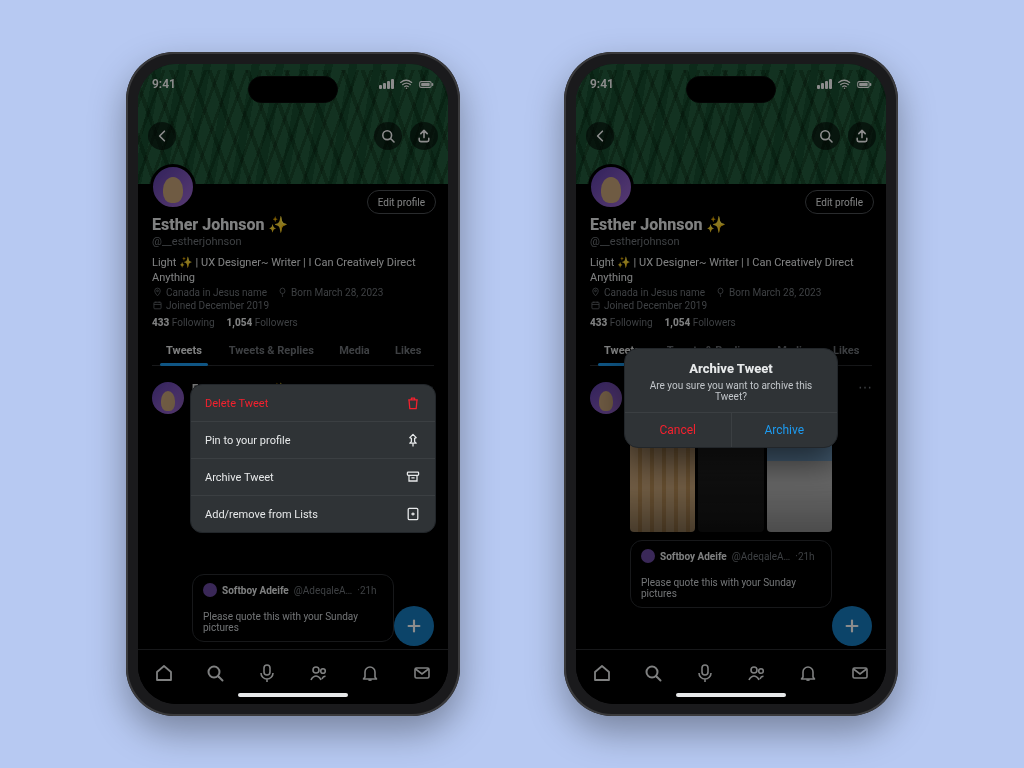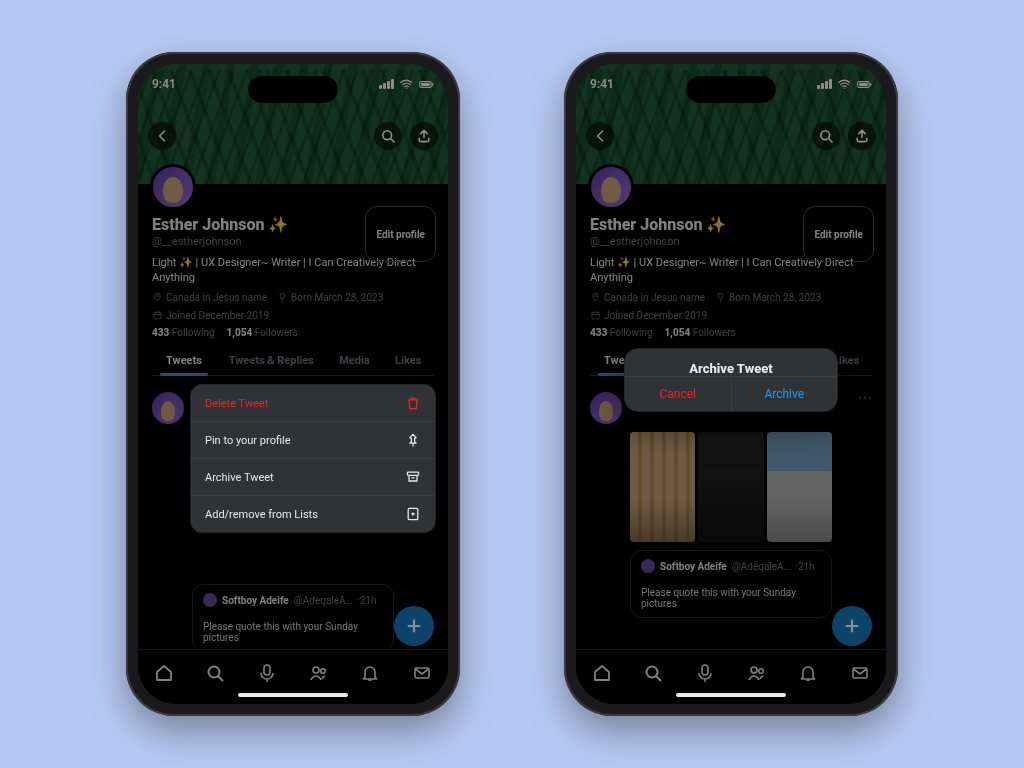--- a/index.html
+++ b/index.html
@@ -82,31 +82,31 @@
   .top-right{display:flex;gap:8px;}
 
   .avatar{
     position:absolute;left:12px;top:100px;width:40px;height:40px;border-radius:50%;
     border:3px solid #000;z-index:25;overflow:hidden;
     background:linear-gradient(135deg,#5b3ea6,#a06bd1);
   }
   .avatar::after{content:"";position:absolute;inset:10px 10px 4px;background:#caa77a;border-radius:50% 50% 40% 40%;}
 
   .edit-pill{
-    position:absolute;right:12px;top:142px;border:1px solid #4b4f53;height:22px;
-    padding:16px 10px;border-radius:12px;font-size:10px;font-weight:700;color:#e7e9ea;
+    position:absolute;right:12px;top:126px;border:1px solid #4b4f53;height:22px;
+    padding:0 10px;border-radius:12px;font-size:10px;font-weight:400;color:#e7e9ea;
     display:flex;align-items:center;background:transparent;z-index:20;
   }
 
   
   .profile{padding:32px 14px 6px 14px;}
   .display-name{font-size:16px;font-weight:800;line-height:1.15;}
   .handle{color:var(--muted);font-size:11px;margin-top:1px;}
   .bio{font-size:11px;margin-top:8px;line-height:1.35;}
-  .meta-row{display:flex;gap:10px;color:var(--muted);font-size:10px;margin-top:5px;align-items:center;}
+  .meta-row{display:flex;gap:10px;color:var(--muted);font-size:10px;align-items:center;}
   .meta-row .m{display:flex;align-items:center;gap:3px;}
   .follow-row{display:flex;gap:12px;font-size:10px;margin-top:5px;color:var(--muted);}
   .follow-row b{color:#e7e9ea;font-weight:800;}
 
   .tabs{display:flex;border-bottom:1px solid var(--divider);margin-top:8px;}
   .tab{flex:1 1 auto;text-align:center;padding:8px 2px;font-weight:700;font-size:11px;color:var(--muted);position:relative;}
   .tab:first-child{flex:0 0 60px;}
   .tab.active{color:#e7e9ea;}
   .tab.active::after{content:"";position:absolute;bottom:-1px;left:8px;right:8px;height:3px;border-radius:2px;background:var(--accent);}
 
@@ -546,20 +546,21 @@
           <span class="q-nm">Softboy Adeife</span>
           <span>@AdeqaleA…</span>
           <span>·21h</span>
         </div>
         <div class="q-b">Please quote this with your Sunday pictures</div>
       </div>
 
       <div class="scrim"></div>
       <div class="modal">
         <div class="m-title">Archive Tweet</div>
+        <div class="m-sub">Are you sure you want to archive this Tweet?</div>
         <div class="m-actions">
           <div class="btn cancel">Cancel</div>
           <div class="btn ok">Archive</div>
         </div>
       </div>
 
       <div class="fab">
           <svg width="18" height="18" viewBox="0 0 20 20" style="color:#fff">
             <use href="#i-plus"></use>
           </svg>

